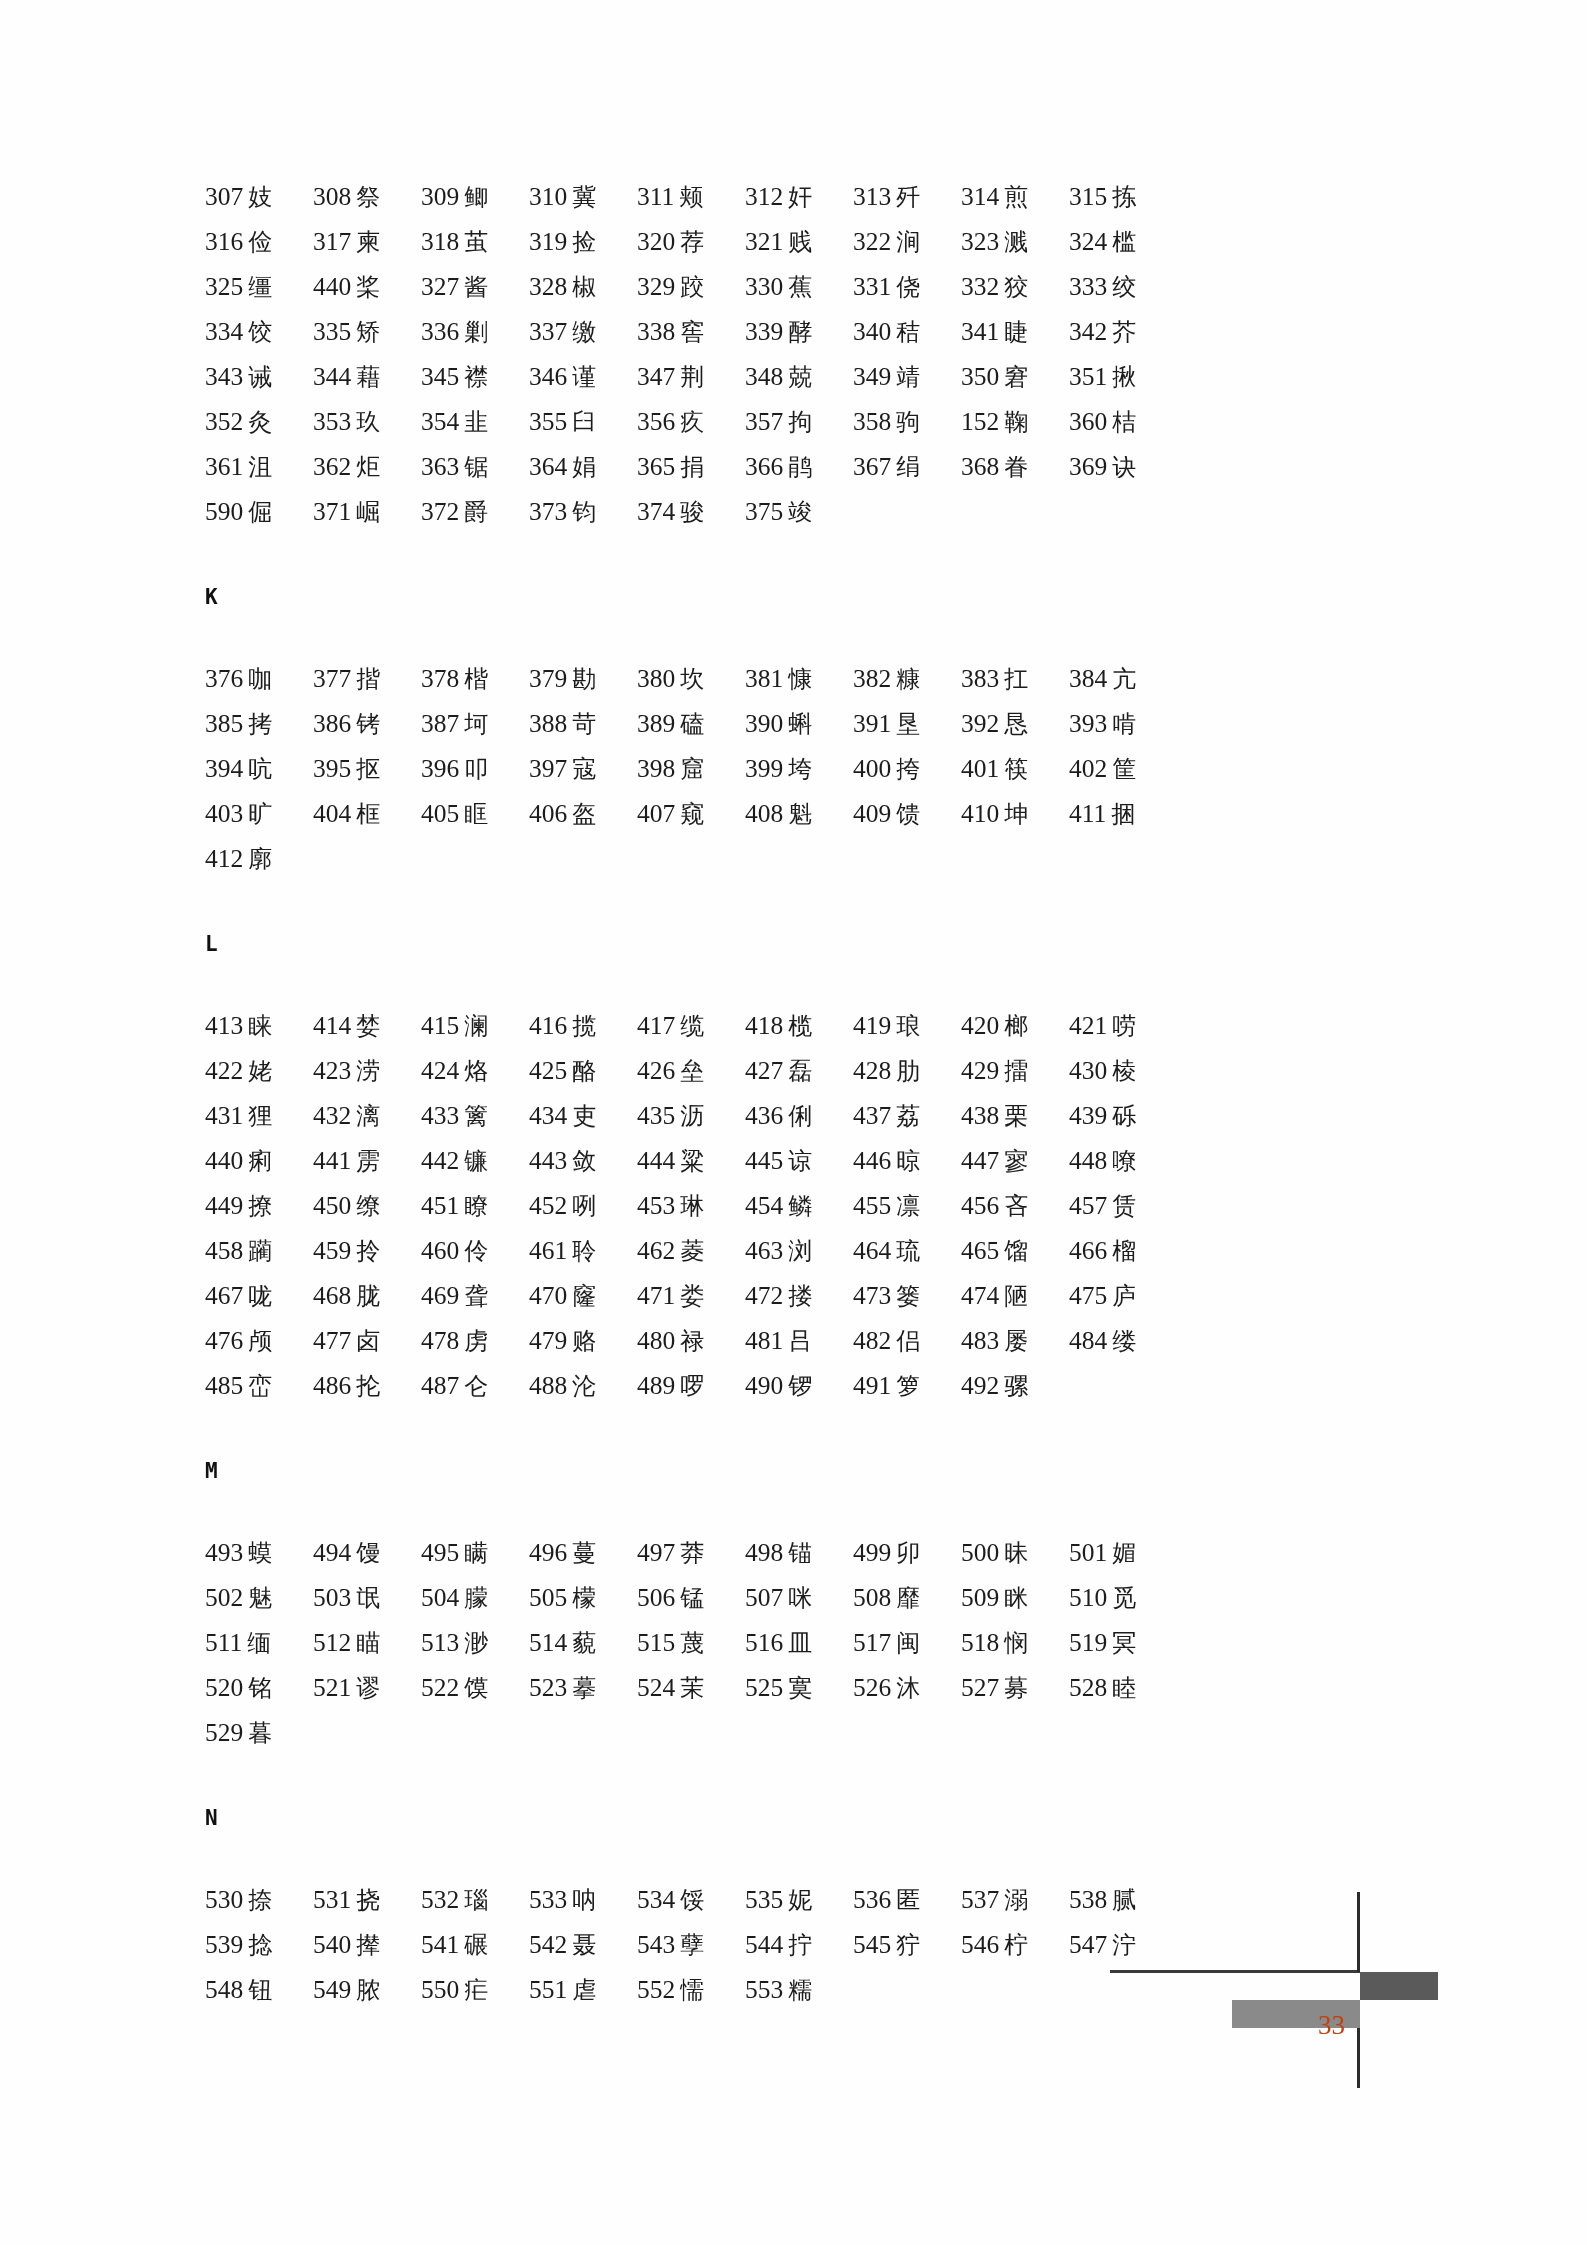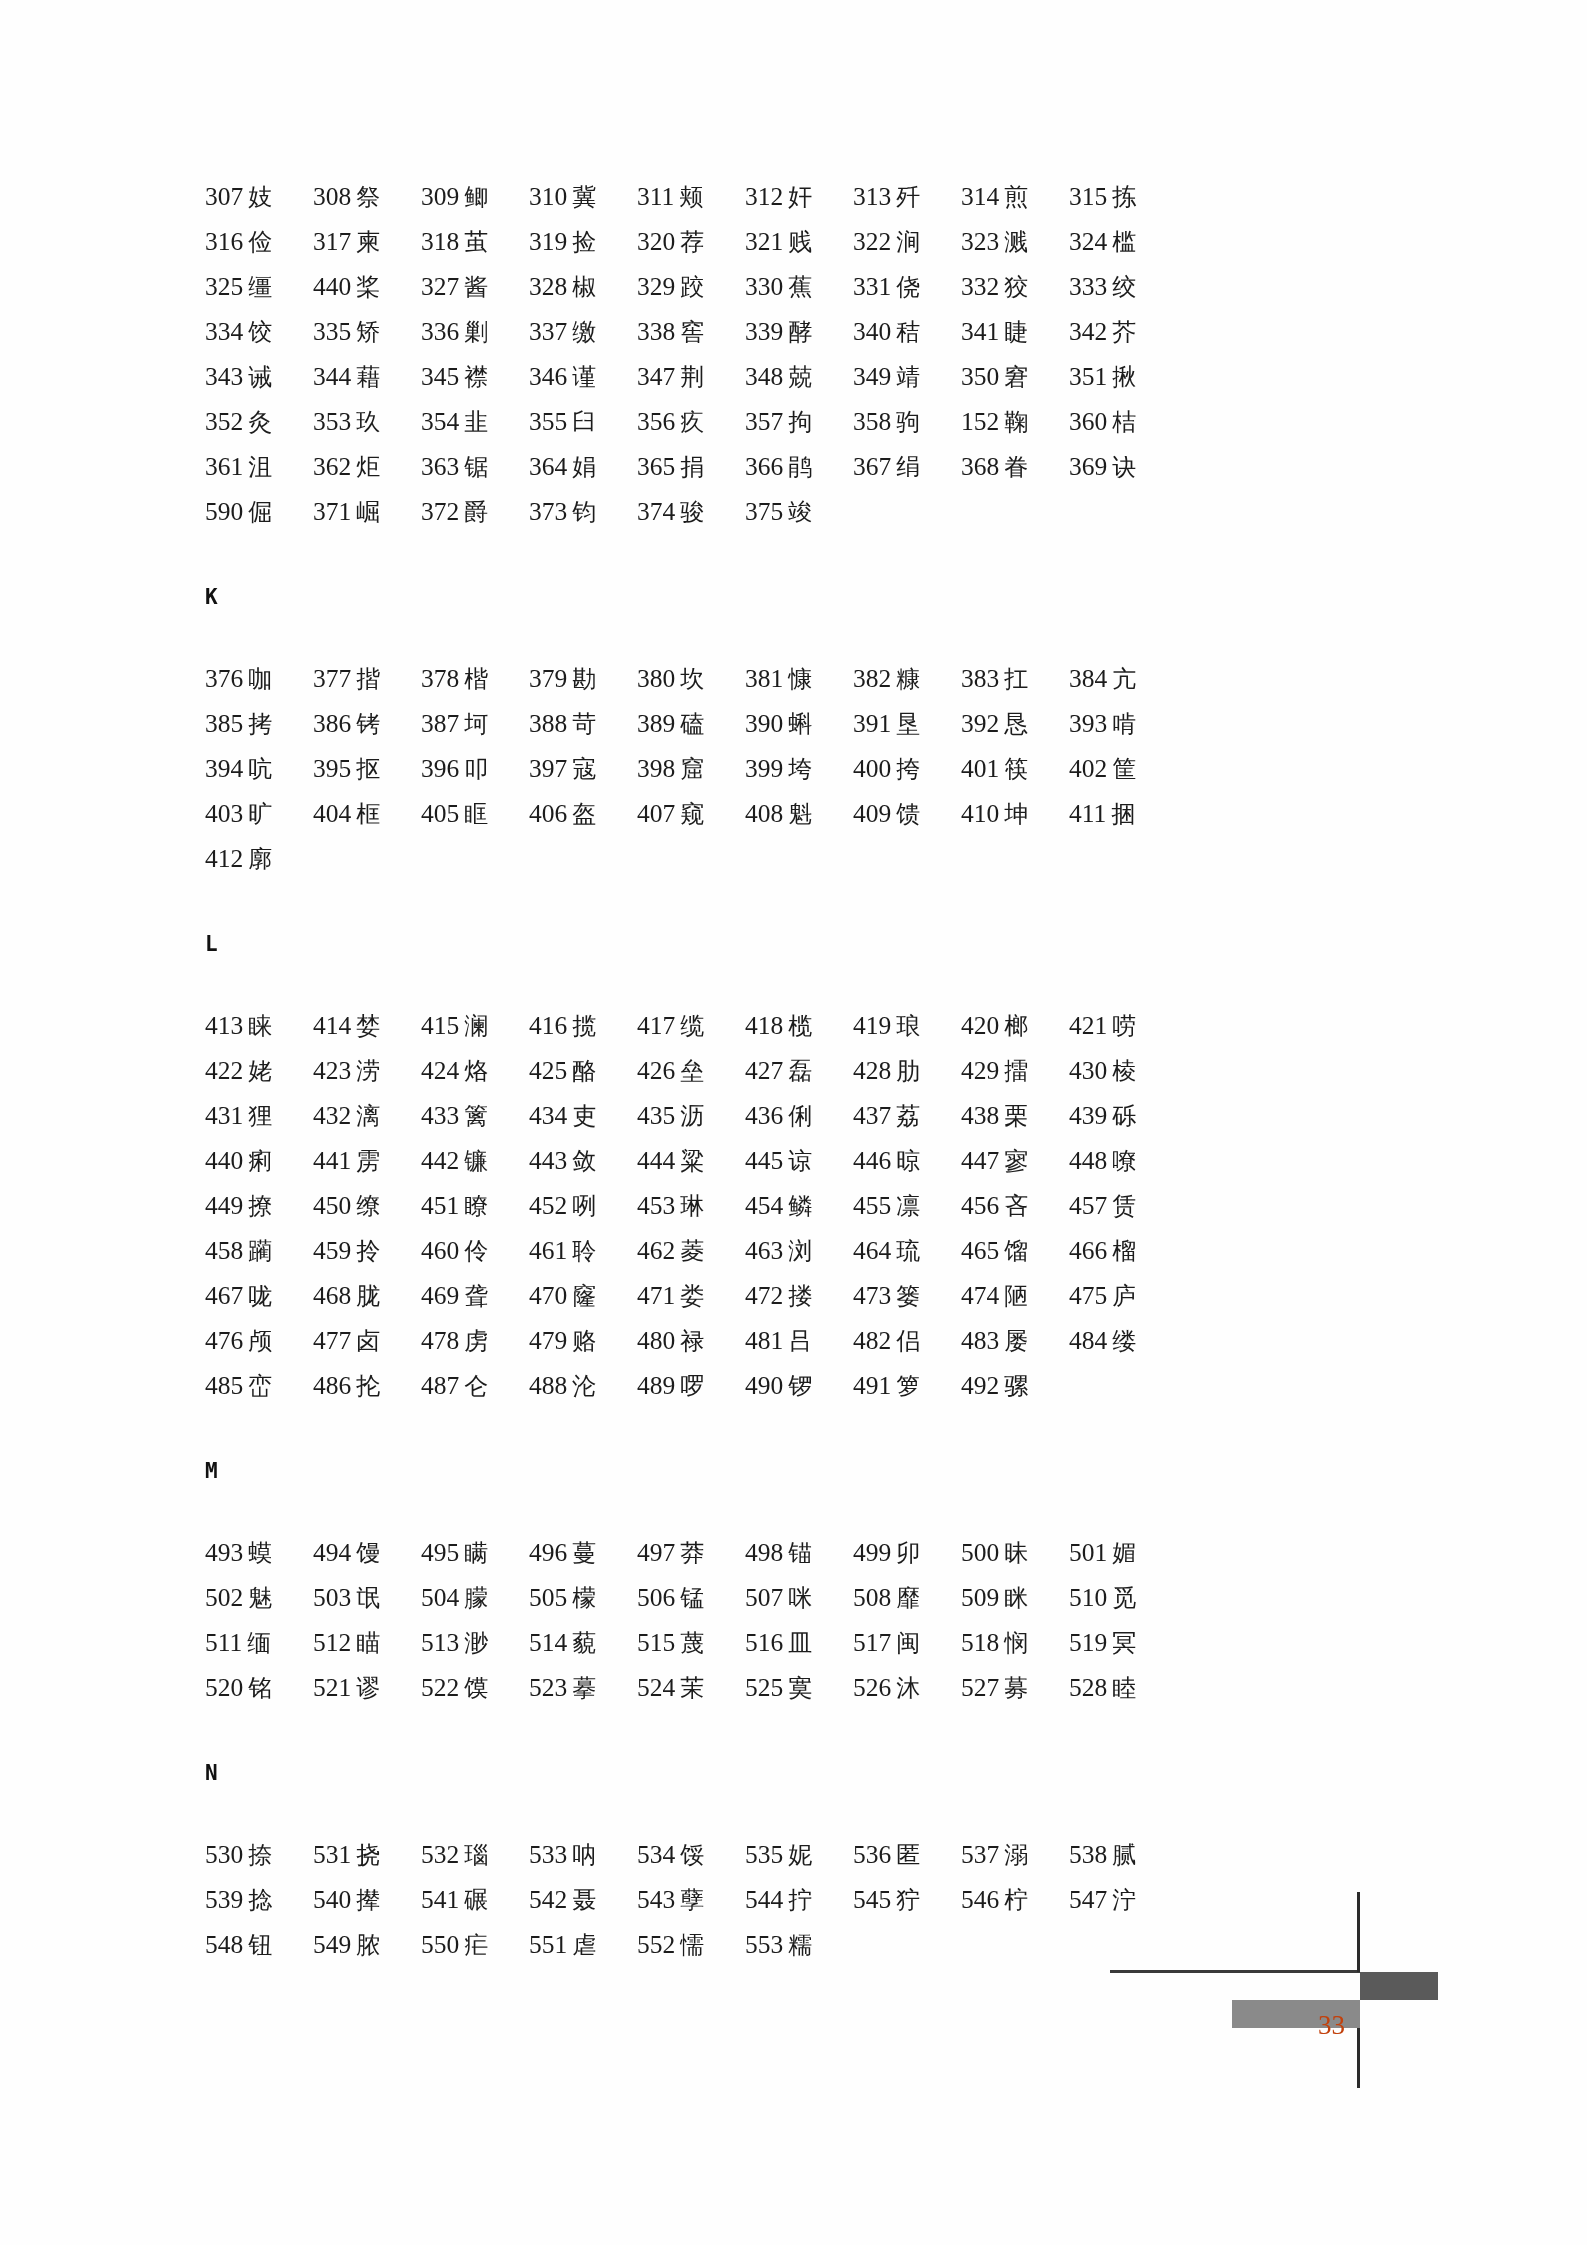--- a/index.html
+++ b/index.html
@@ -410,20 +410,23 @@
         <div class="row">
           <div class="cell"><span class="num">520</span><span class="ch">铭</span></div>
           <div class="cell"><span class="num">521</span><span class="ch">谬</span></div>
           <div class="cell"><span class="num">522</span><span class="ch">馍</span></div>
           <div class="cell"><span class="num">523</span><span class="ch">摹</span></div>
           <div class="cell"><span class="num">524</span><span class="ch">茉</span></div>
           <div class="cell"><span class="num">525</span><span class="ch">寞</span></div>
           <div class="cell"><span class="num">526</span><span class="ch">沐</span></div>
           <div class="cell"><span class="num">527</span><span class="ch">募</span></div>
           <div class="cell"><span class="num">528</span><span class="ch">睦</span></div>
+        </div>
+        <div class="row">
+          <div class="cell"><span class="num">529</span><span class="ch">暮</span></div>
         </div>
       </div>
       <div class="gap-before"></div>
       <div class="section-letter">N</div>
       <div class="gap-after"></div>
       <div class="entry-block">
         <div class="row">
           <div class="cell"><span class="num">530</span><span class="ch">捺</span></div>
           <div class="cell"><span class="num">531</span><span class="ch">挠</span></div>
           <div class="cell"><span class="num">532</span><span class="ch">瑙</span></div>

